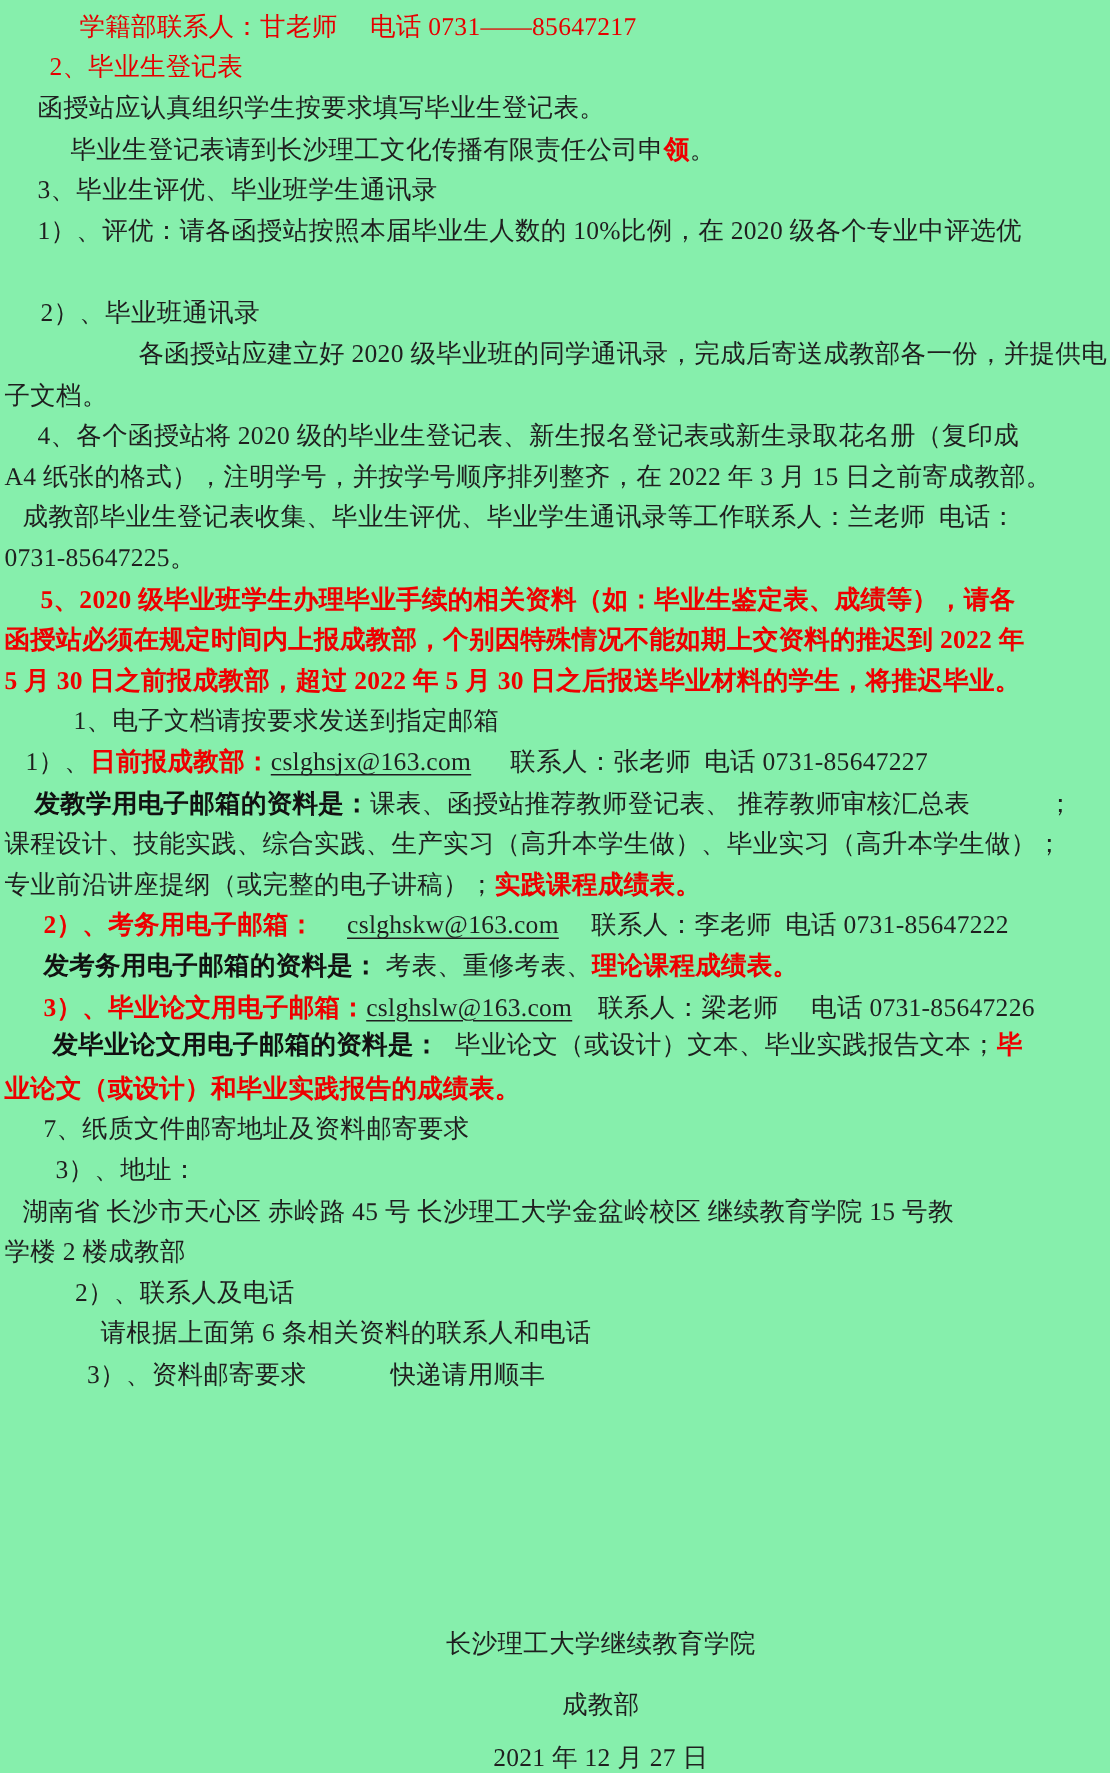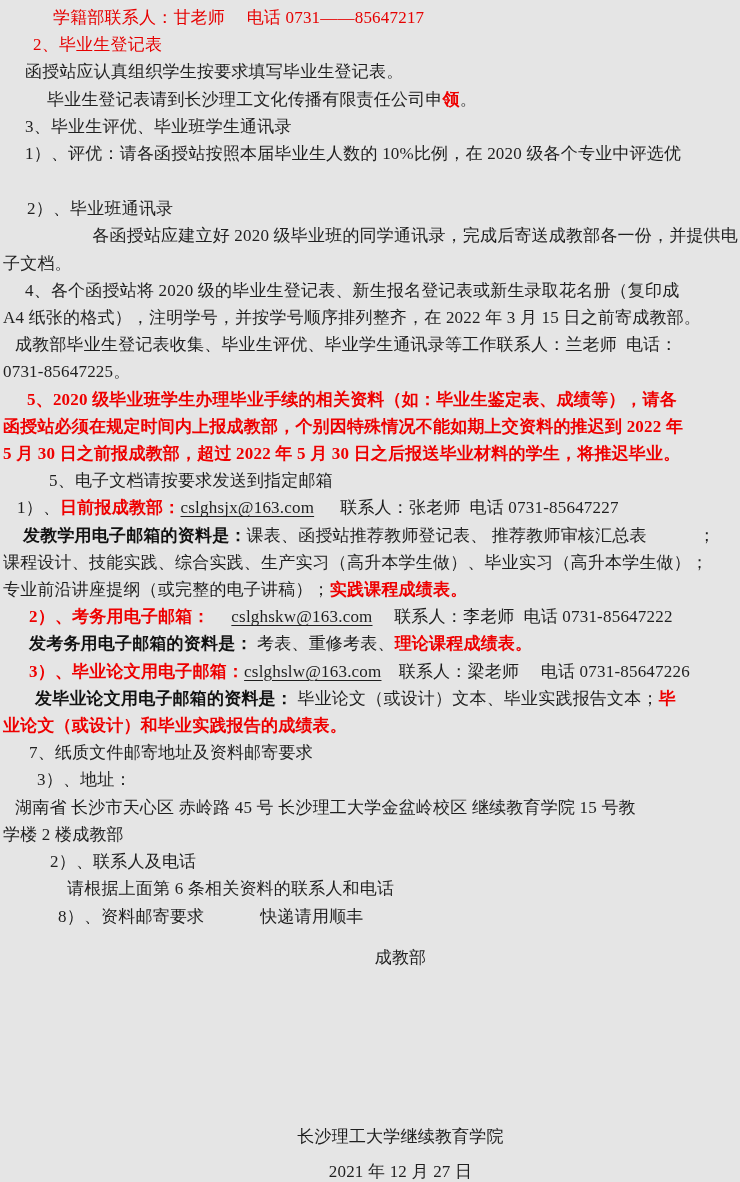--- a/index.html
+++ b/index.html
@@ -4,21 +4,21 @@
 <style>
   html, body {
     margin: 0;
     padding: 0;
     background: #ffffff;
   }
   .page {
     position: relative;
     width: 740px;
     height: 1182px;
-    background: #e5e5e5;
+    background: #86efac;
     box-sizing: border-box;
     padding: 4px 2px 0 3px;
     overflow: hidden;
     font-family: "Liberation Serif", "DejaVu Serif", serif;
     font-size: 17px;
     color: #1f1f1f;
   }
   .line {
     margin: 0;
     line-height: 27.2px;
@@ -53,33 +53,33 @@
     <p class="line" style="padding-left: 24px; margin-top: 28px;"><span class="seg-n">2）、毕业班通讯录</span></p>
     <p class="line" style="padding-left: 27px; text-align: right;"><span class="seg-n">各函授站应建立好 2020 级毕业班的同学通讯录，完成后寄送成教部各一份，并提供电</span></p>
     <p class="line"><span class="seg-n">子文档。</span></p>
     <p class="line" style="padding-left: 22px;"><span class="seg-n">4、各个函授站将 2020 级的毕业生登记表、新生报名登记表或新生录取花名册（复印成</span></p>
     <p class="line"><span class="seg-n">A4 纸张的格式），注明学号，并按学号顺序排列整齐，在 2022 年 3 月 15 日之前寄成教部。</span></p>
     <p class="line" style="padding-left: 12px;"><span class="seg-n">成教部毕业生登记表收集、毕业生评优、毕业学生通讯录等工作联系人：兰老师  电话：</span></p>
     <p class="line"><span class="seg-n">0731-85647225。</span></p>
     <p class="line" style="padding-left: 24px;"><span class="seg-rb">5、2020 级毕业班学生办理毕业手续的相关资料（如：毕业生鉴定表、成绩等），请各</span></p>
     <p class="line"><span class="seg-rb">函授站必须在规定时间内上报成教部，个别因特殊情况不能如期上交资料的推迟到 2022 年</span></p>
     <p class="line"><span class="seg-rb">5 月 30 日之前报成教部，超过 2022 年 5 月 30 日之后报送毕业材料的学生，将推迟毕业。</span></p>
-    <p class="line" style="padding-left: 46px;"><span class="seg-n">5、电子文档请按要求发送到指定邮箱</span></p>
+    <p class="line" style="padding-left: 46px;"><span class="seg-n">1、电子文档请按要求发送到指定邮箱</span></p>
     <p class="line" style="padding-left: 14px;"><span class="seg-n">1）、</span><span class="seg-rb">日前报成教部：</span><span class="seg-u">cslghsjx@163.com</span><span class="seg-n">　  联系人：张老师  电话 0731-85647227</span></p>
     <p class="line" style="padding-left: 20px;"><span class="seg-b">发教学用电子邮箱的资料是：</span><span class="seg-n">课表、函授站推荐教师登记表、 推荐教师审核汇总表　　　；</span></p>
     <p class="line"><span class="seg-n">课程设计、技能实践、综合实践、生产实习（高升本学生做）、毕业实习（高升本学生做）；</span></p>
     <p class="line"><span class="seg-n">专业前沿讲座提纲（或完整的电子讲稿）；</span><span class="seg-rb">实践课程成绩表。</span></p>
     <p class="line" style="padding-left: 26px;"><span class="seg-rb">2）、考务用电子邮箱：</span><span class="seg-n">　 </span><span class="seg-u">cslghskw@163.com</span><span class="seg-n">　 联系人：李老师  电话 0731-85647222</span></p>
     <p class="line" style="padding-left: 26px;"><span class="seg-b">发考务用电子邮箱的资料是：</span><span class="seg-n"> 考表、重修考表、</span><span class="seg-rb">理论课程成绩表。</span></p>
     <p class="line" style="padding-left: 26px;"><span class="seg-rb">3）、毕业论文用电子邮箱：</span><span class="seg-u">cslghslw@163.com</span><span class="seg-n">　联系人：梁老师　 电话 0731-85647226</span></p>
-    <p class="line" style="padding-left: 32px;"><span class="seg-b">发毕业论文用电子邮箱的资料是：</span><span class="seg-n"> 毕业论文（或设计）文本、毕业实践报告文本；</span><span class="seg-rb">毕</span></p>
+    <p class="line" style="padding-left: 32px; font-family: Liberation Mono, monospace;"><span class="seg-b">发毕业论文用电子邮箱的资料是：</span><span class="seg-n"> 毕业论文（或设计）文本、毕业实践报告文本；</span><span class="seg-rb">毕</span></p>
     <p class="line"><span class="seg-rb">业论文（或设计）和毕业实践报告的成绩表。</span></p>
     <p class="line" style="padding-left: 26px;"><span class="seg-n">7、纸质文件邮寄地址及资料邮寄要求</span></p>
     <p class="line" style="padding-left: 34px;"><span class="seg-n">3）、地址：</span></p>
     <p class="line" style="padding-left: 12px;"><span class="seg-n">湖南省 长沙市天心区 赤岭路 45 号 长沙理工大学金盆岭校区 继续教育学院 15 号教</span></p>
     <p class="line"><span class="seg-n">学楼 2 楼成教部</span></p>
     <p class="line" style="padding-left: 47px;"><span class="seg-n">2）、联系人及电话</span></p>
     <p class="line" style="padding-left: 64px;"><span class="seg-n">请根据上面第 6 条相关资料的联系人和电话</span></p>
-    <p class="line" style="padding-left: 55px;"><span class="seg-n">8）、资料邮寄要求　　　 快递请用顺丰</span></p>
+    <p class="line" style="padding-left: 55px;"><span class="seg-n">3）、资料邮寄要求　　　 快递请用顺丰</span></p>
+    <p class="line center" style="margin-top: 152px;"><span class="seg-n">长沙理工大学继续教育学院</span></p>
     <p class="line center" style="margin-top: 14px;"><span class="seg-n">成教部</span></p>
-    <p class="line center" style="margin-top: 152px;"><span class="seg-n">长沙理工大学继续教育学院</span></p>
     <p class="line center" style="margin-top: 8px;"><span class="seg-n">2021 年 12 月 27 日</span></p>
   </div>
 
 </body></html>

